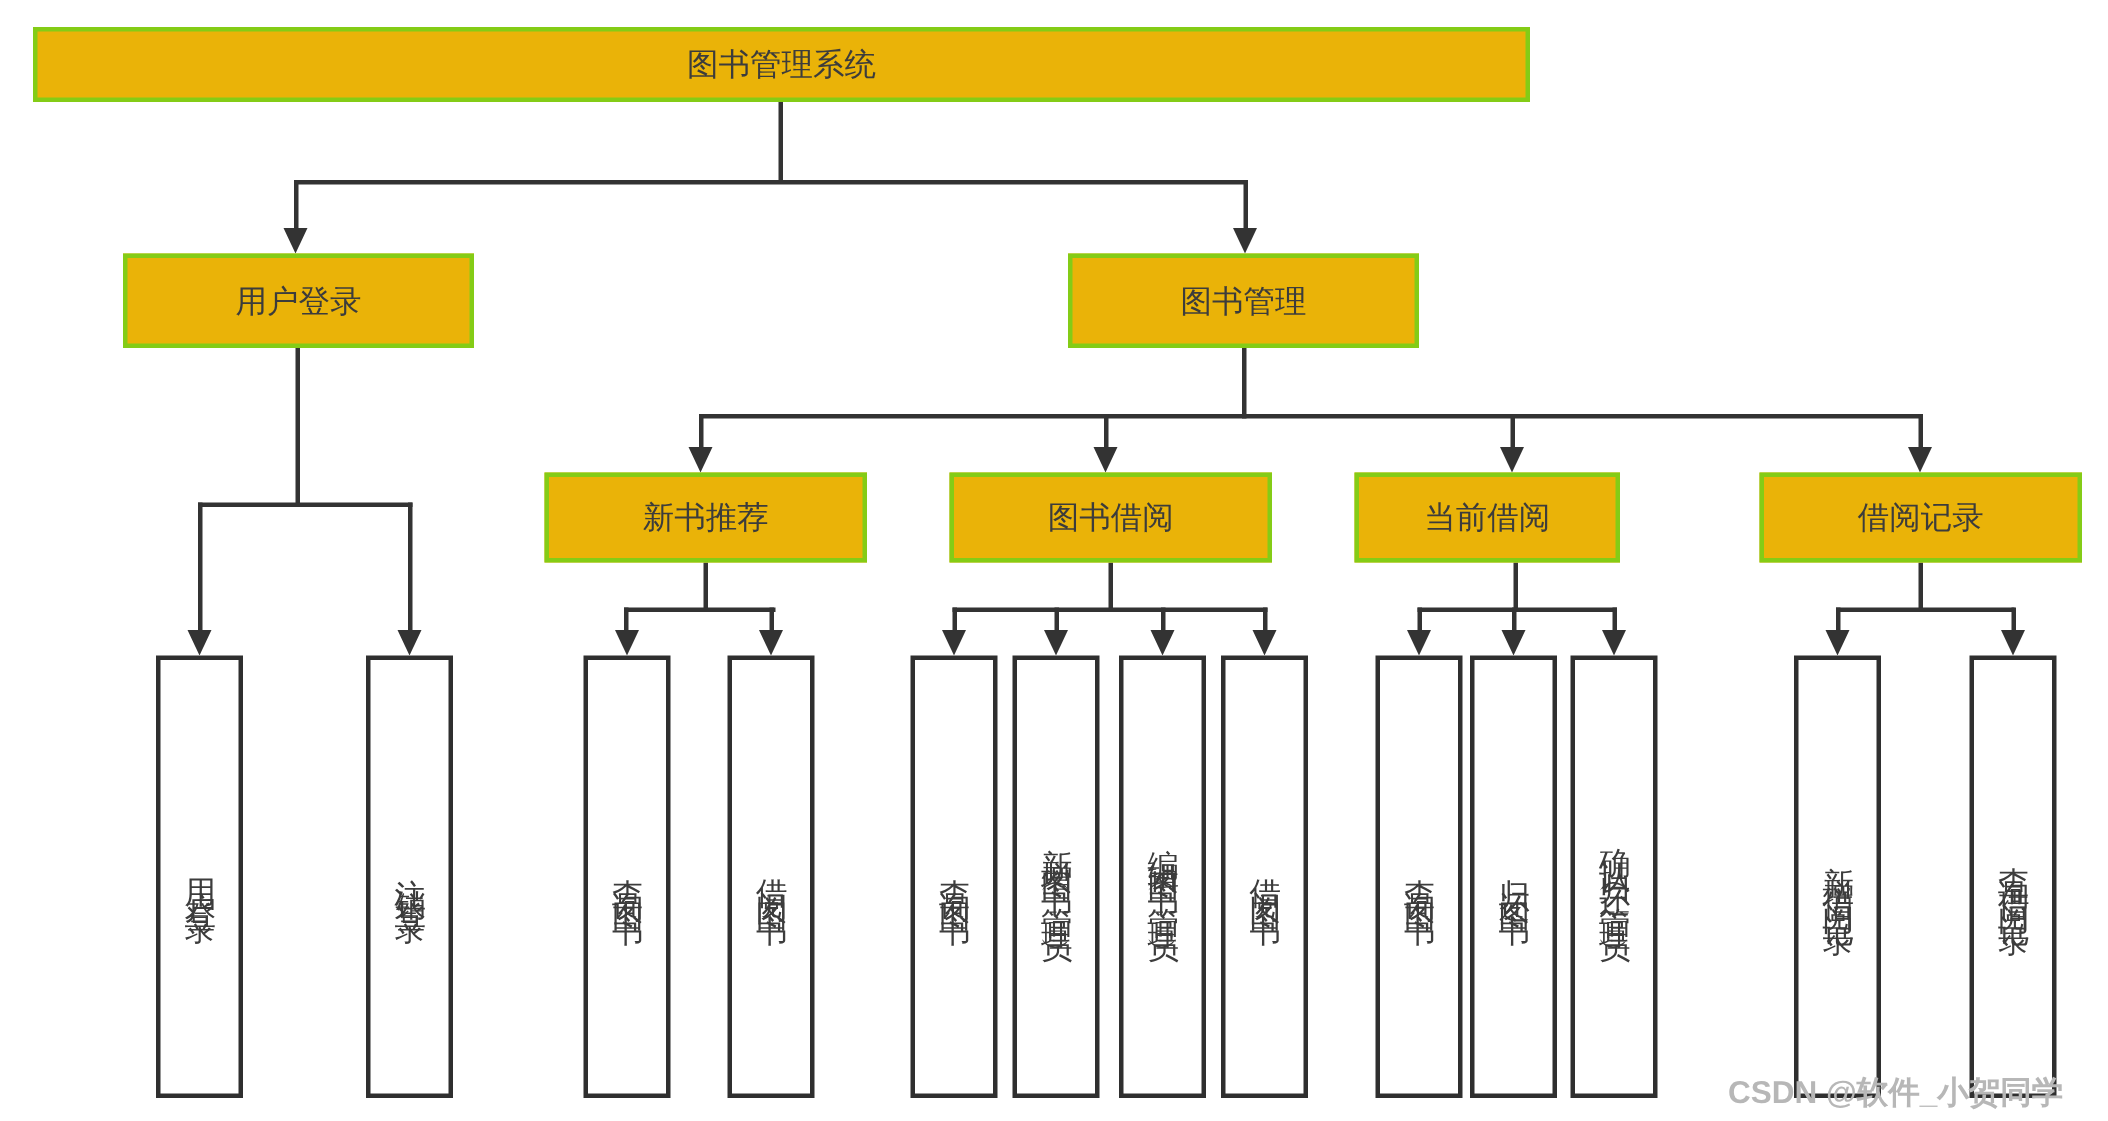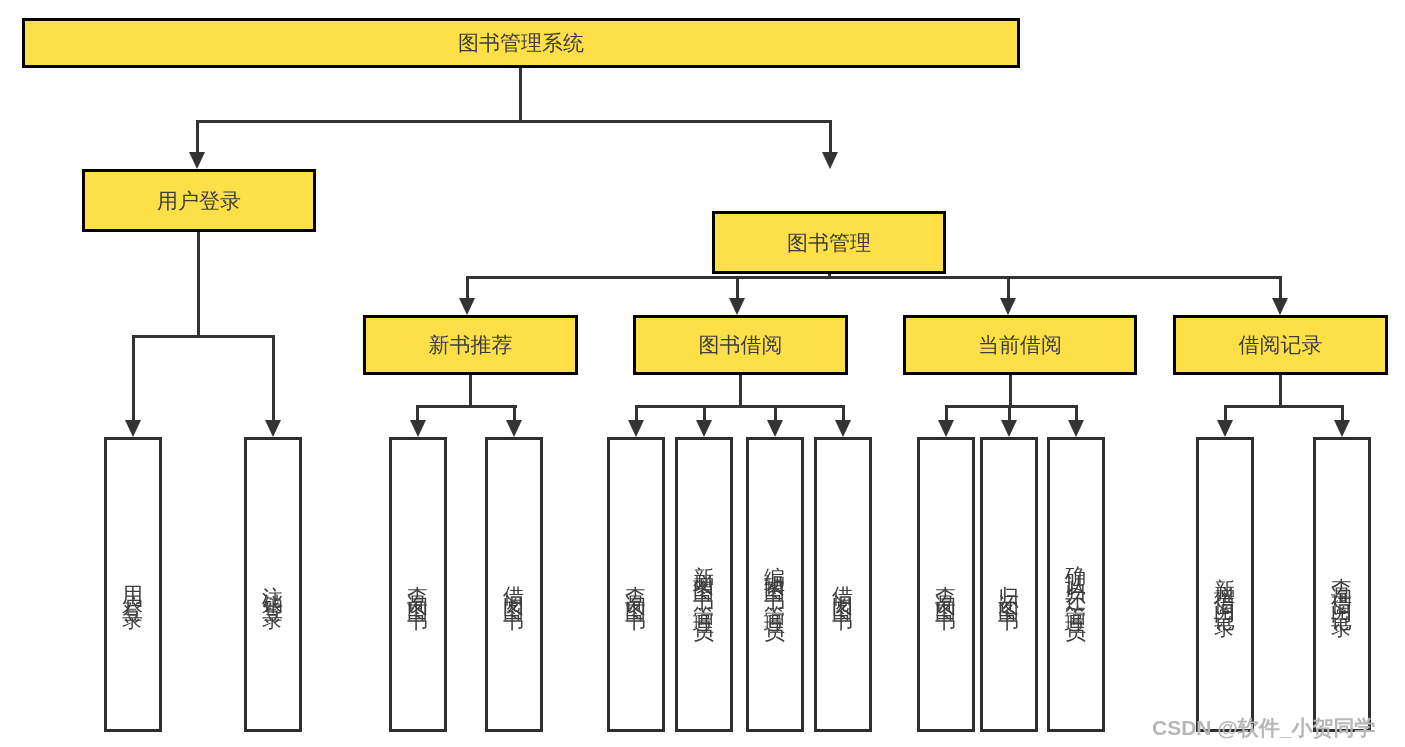--- a/index.html
+++ b/index.html
@@ -5,22 +5,22 @@
   html,body{margin:0;padding:0;background:#fff;}
   #canvas{
     position:relative;
     width:1405px;height:747px;
     background:#ffffff;
     font-family:"Liberation Sans","DejaVu Sans",sans-serif;
     overflow:hidden;
   }
   .node{
     position:absolute;
-    background:#fde047;
-    border:3px solid #000000;
+    background:#eab308;
+    border:3px solid #84cc16;
     box-sizing:border-box;
     display:flex;align-items:center;justify-content:center;
     color:#3c3c3c;
     font-size:21px;
     z-index:2;
   }
   .leaf{
     position:absolute;
     background:#fff;
     border:3px solid #2f2f2f;
@@ -61,33 +61,33 @@
 <div id="canvas">
 
   <div class="node" style="left:22px;top:18px;width:998px;height:50px;">
     <span>图书管理系统</span>
   </div>
 
   <div class="node" style="left:82px;top:169px;width:234px;height:63px;">
     <span>用户登录</span>
   </div>
 
-  <div class="node" style="left:712px;top:169px;width:234px;height:63px;margin-top:42px;">
+  <div class="node" style="left:712px;top:169px;width:234px;height:63px;">
     <span>图书管理</span>
   </div>
 
   <div class="node" style="left:633px;top:315px;width:215px;height:60px;">
     <span>图书借阅</span>
   </div>
 
   <div class="node" style="left:363px;top:315px;width:215px;height:60px;">
     <span>新书推荐</span>
   </div>
 
-  <div class="node" style="left:903px;top:315px;width:234px;height:60px;">
+  <div class="node" style="left:903px;top:315px;width:177px;height:60px;">
     <span>当前借阅</span>
   </div>
 
   <div class="node" style="left:1173px;top:315px;width:215px;height:60px;">
     <span>借阅记录</span>
   </div>
 
   <div class="leaf" style="left:104px;top:437px;width:58px;height:295px;">
     <span>用户登录</span>
   </div>

